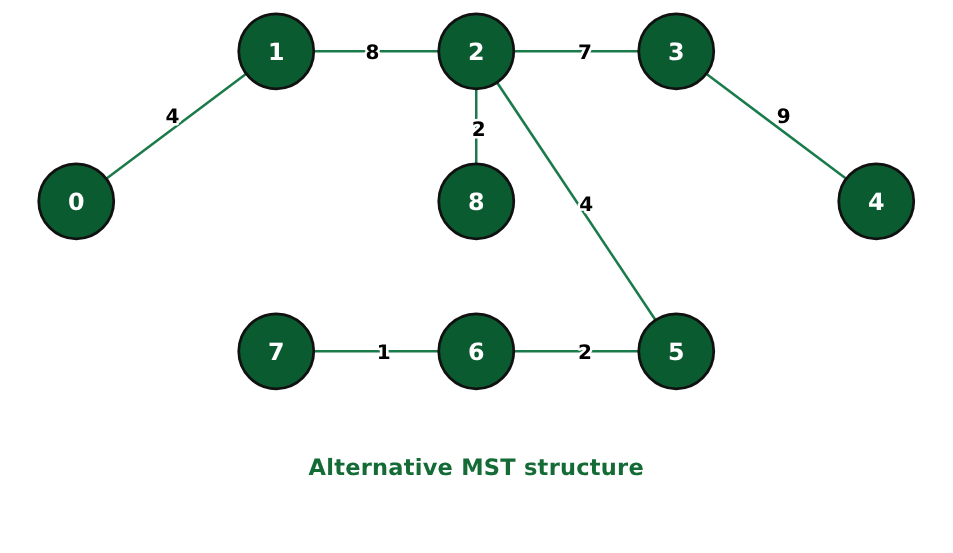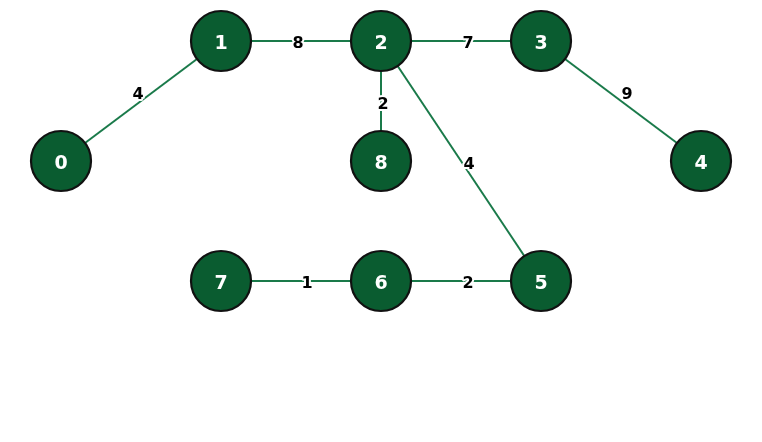--- a/index.html
+++ b/index.html
@@ -129,14 +129,15 @@
         <text x="298" y="42" class="edge-weight" fill="#000000">8</text>
         <text x="468" y="42" class="edge-weight" fill="#000000">7</text>
         <text x="383" y="103" class="edge-weight" fill="#000000">2</text>
         <text x="469" y="163" class="edge-weight" fill="#000000">4</text>
         <text x="627" y="93" class="edge-weight" fill="#000000">9</text>
         <text x="307" y="282" class="edge-weight" fill="#000000">1</text>
         <text x="468" y="282" class="edge-weight" fill="#000000">2</text>
       </g>
   </svg>
 
+  <div class="graph-title">Alternative MST structure</div>
 
 </div>
 
 </body></html>

